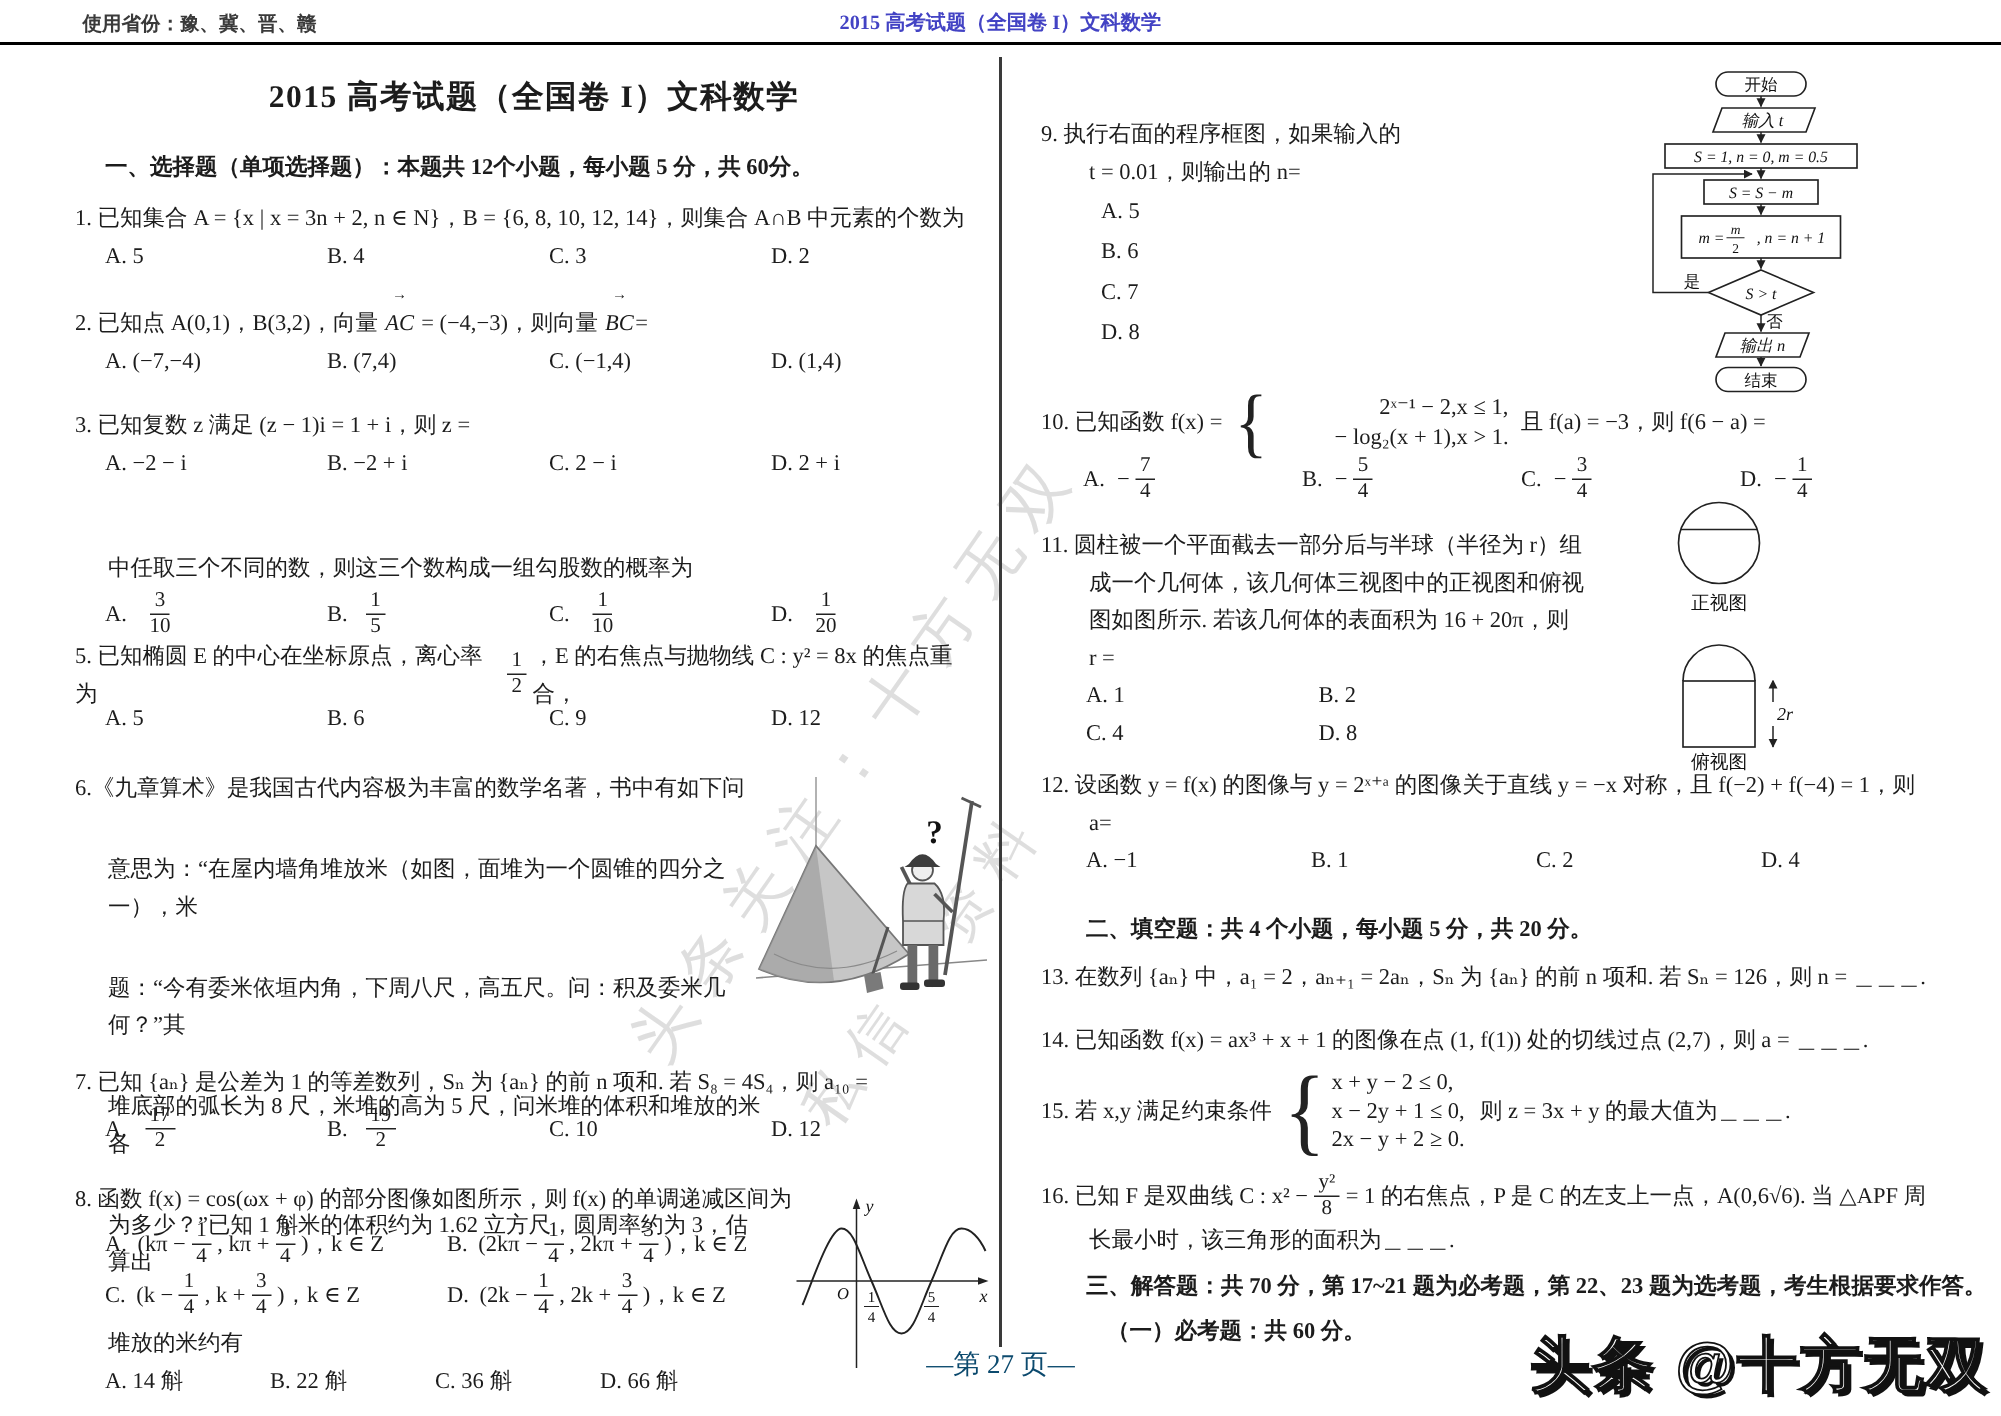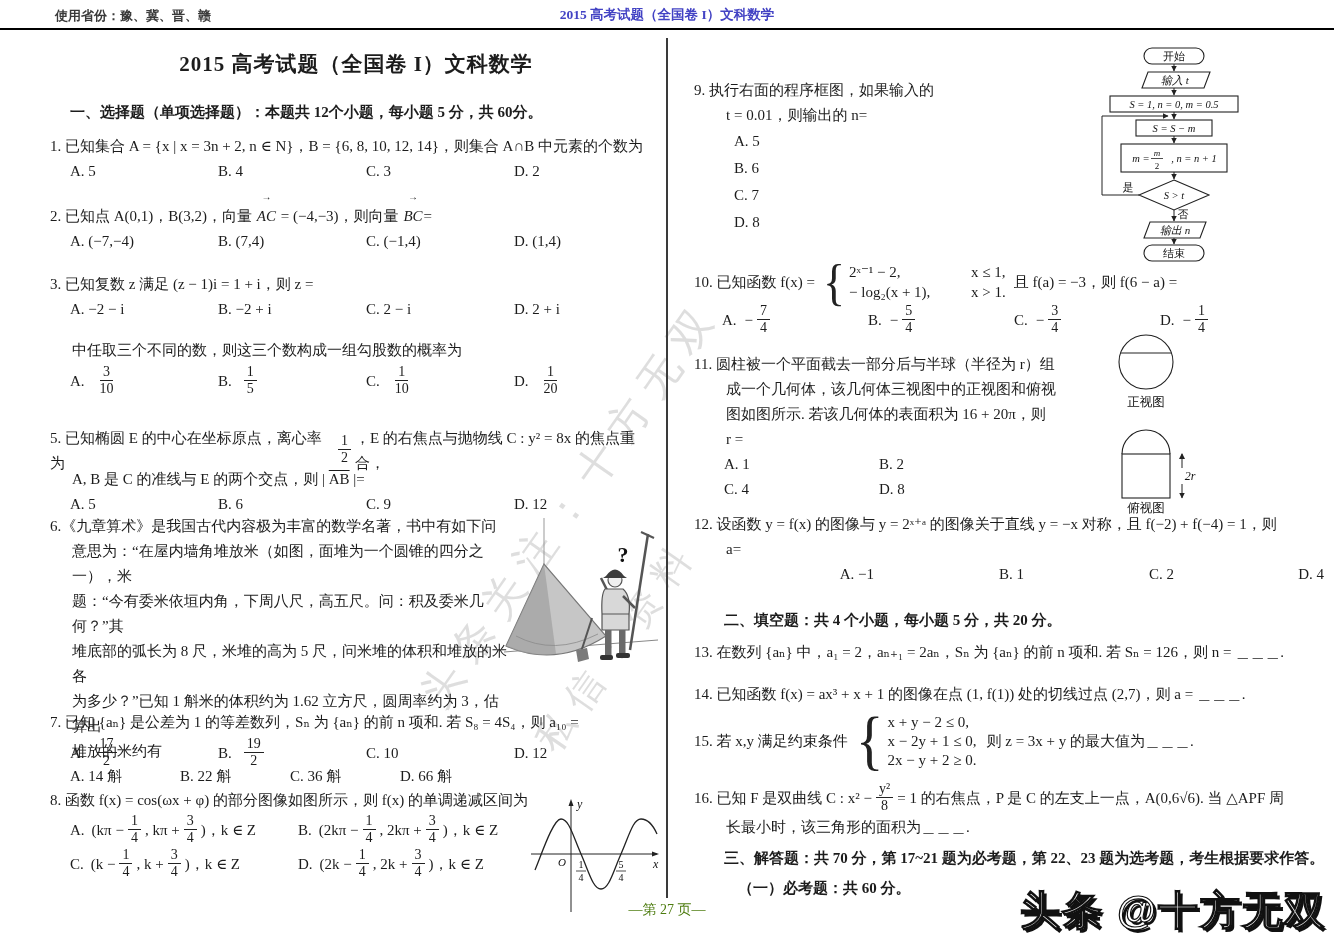--- a/index.html
+++ b/index.html
@@ -10,57 +10,57 @@
   .region{position:absolute;left:55px;top:8px;font-size:13px;font-weight:bold;color:#3a3a3a;line-height:16px;}
   .doctitle{position:absolute;left:0;right:0;top:7px;text-align:center;font-size:13.5px;font-weight:bold;color:#4343c4;line-height:16px;}
   
   .col{position:absolute;top:40px;}
   .col-left{left:50px;width:612px;height:870px;}
   .col-right{left:694px;width:640px;height:870px;}
   .divider{position:absolute;left:666px;top:38px;width:1.5px;height:860px;background:#3a3a3a;}
   .blk{position:absolute;left:0;right:0;}
   .title{font-size:21px;font-weight:bold;text-align:center;letter-spacing:1px;}
   .sec{font-weight:bold;padding-left:20px;}
-  .cont{padding-left:22px;}
+  .cont{padding-left:22px;margin-top:29px;}
   .contr{padding-left:32px;}
   
   .opts{display:flex;padding-left:20px;}
   .opts .opt{width:148px;flex:none;}
   .foptrow{display:flex;padding-left:20px;align-items:center;height:36px;}
   .fopt{display:flex;align-items:center;width:148px;flex:none;}
   .fopt .lbl{margin-right:8px;}
   .optsv .opt{display:block;padding-left:40px;line-height:27px;}
   .opts2{display:flex;flex-wrap:wrap;padding-left:30px;width:340px;}
   .opts2 .opt{width:155px;flex:none;}
   .optsr{display:flex;padding-left:30px;}
-  .optsr .opt{width:150px;flex:none;text-align:right;}
+  .optsr .opt{width:150px;flex:none;}
   .opts10{display:flex;padding-left:28px;align-items:center;height:36px;}
   .opts10 .fopt{width:146px;}
   .opts8{display:flex;flex-wrap:wrap;padding-left:20px;width:480px;}
   .opt8{width:228px;display:flex;align-items:center;height:34px;flex:none;}
   .opt8 .lbl{margin-right:7px;}
   
   .frac{display:inline-flex;flex-direction:column;align-items:center;line-height:1.12;vertical-align:middle;font-size:14px;margin:0 4px;position:relative;top:-1px;}
   .frac .fn{border-bottom:1.2px solid #222;padding:0 3px;}
   .frac .fd{padding:0 3px;}
   
   .fline{display:flex;align-items:center;height:33px;}
   
   .pw{display:inline-flex;align-items:center;vertical-align:middle;}
   .pw .lb{font-size:46px;font-weight:300;line-height:0.85;margin:0 4px 0 8px;transform:scaleY(1.12);color:#222;}
   .pw .rows{display:flex;flex-direction:column;}
-  .pw .r{display:flex;line-height:20px;}
+  .pw .r{display:flex;line-height:20px;text-align:right;}
   .pw .expr{min-width:122px;}
   .sys .r{line-height:19px;}
   
   .vec{position:relative;display:inline-block;padding:0 1px;}
   .vecarr{position:absolute;left:0;right:0;top:-12px;font-size:10px;text-align:center;line-height:1;}
   .ov{text-decoration:overline;}
   
-  .footer{position:absolute;left:0;right:0;top:897px;text-align:center;font-size:14px;color:#4d7c0f;}
+  .footer{position:absolute;left:0;right:0;top:897px;text-align:center;font-size:18px;color:#0c4a6e;}
   .wm-corner{position:absolute;right:8px;top:888px;font-family:"Liberation Sans","DejaVu Sans",sans-serif;font-weight:bold;font-size:40px;line-height:1.1;color:#ffffff;-webkit-text-stroke:1.2px #111;text-shadow:3px 3px 0 #111;z-index:6;letter-spacing:2px;}
   .wm-diag{position:absolute;color:#d7d7d7;font-size:42px;letter-spacing:12px;white-space:nowrap;transform-origin:left center;transform:rotate(-55deg);z-index:0;opacity:.8;font-family:"Liberation Sans","DejaVu Sans",sans-serif;}
   .wm1{left:430px;top:690px;}
   .wm2{left:545px;top:735px;font-size:38px;}
   .content{position:relative;z-index:1;}
   svg text{font-family:"Liberation Serif","DejaVu Serif",serif;fill:#111;}
   .figabs{position:absolute;}
 </style>
 </head>
 <body>
@@ -153,21 +153,20 @@
 
       <div class="blk" style="top:394px">
         <div class="fline">
           <span>5. 已知椭圆 E 的中心在坐标原点，离心率为</span>
           <span class="frac">
               <span class="fn">1</span>
               <span class="fd">2</span>
             </span>
           <span>，E 的右焦点与抛物线 C : y² = 8x 的焦点重合，</span>
         </div>
-        <div class="cont"><span>A, B 是 C 的准线与 E 的两个交点，则 | </span><span class="ov">AB</span><span> |=</span></div>
         <div class="opts">
           <span class="opt">A. 5</span>
           <span class="opt">B. 6</span>
           <span class="opt">C. 9</span>
           <span class="opt">D. 12</span>
         </div>
       </div>
 
       <div class="blk" style="top:474px">
         <div style="width:458px">

